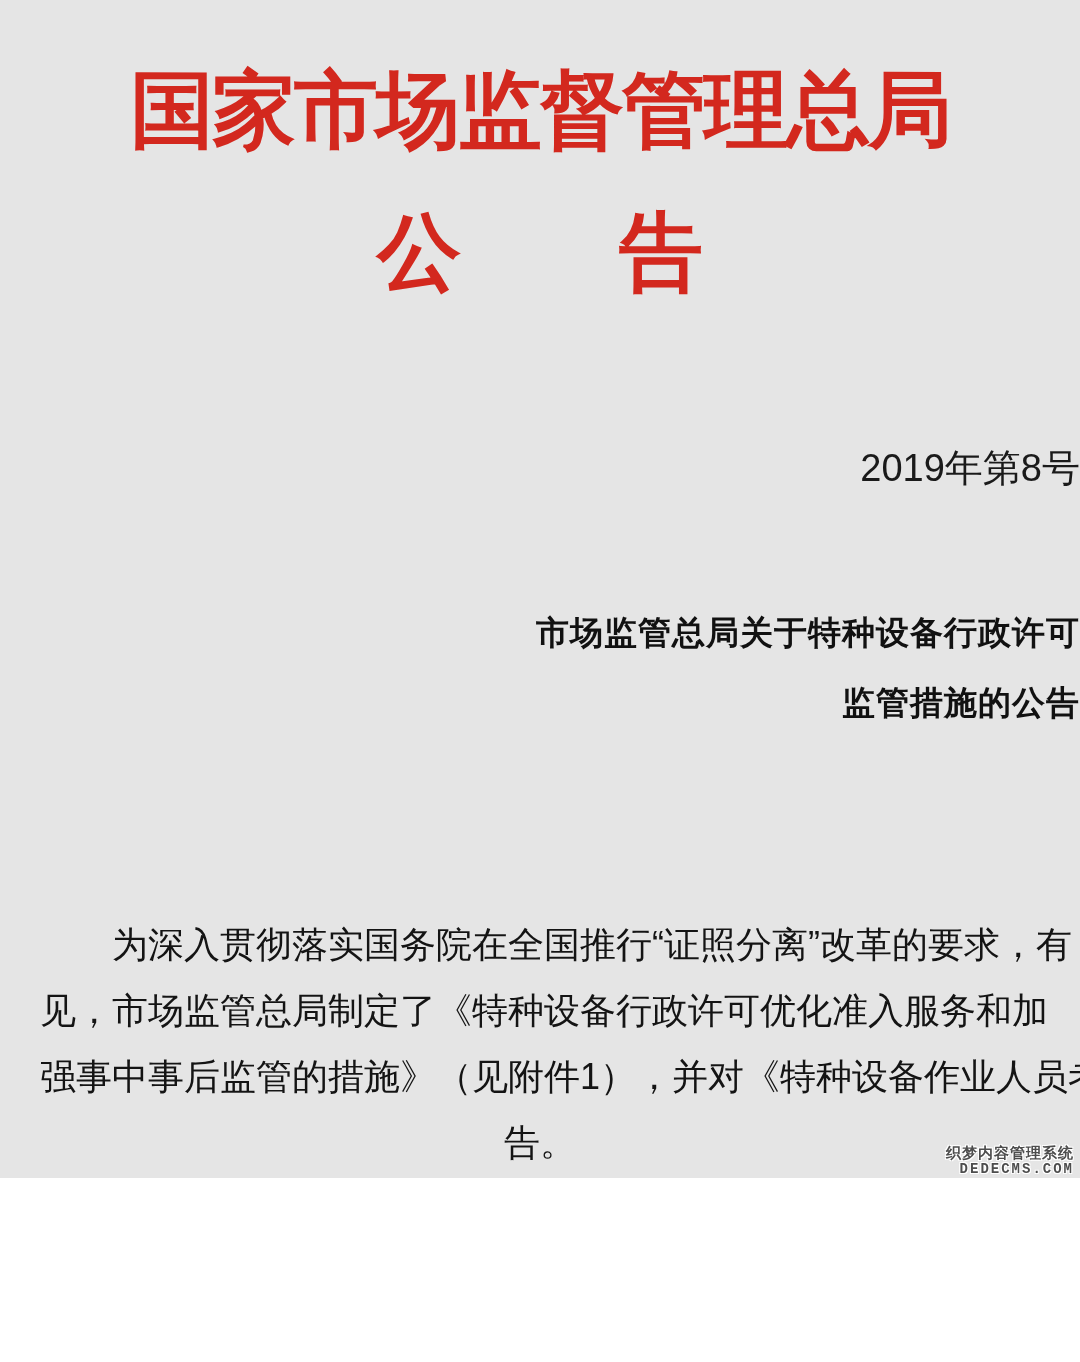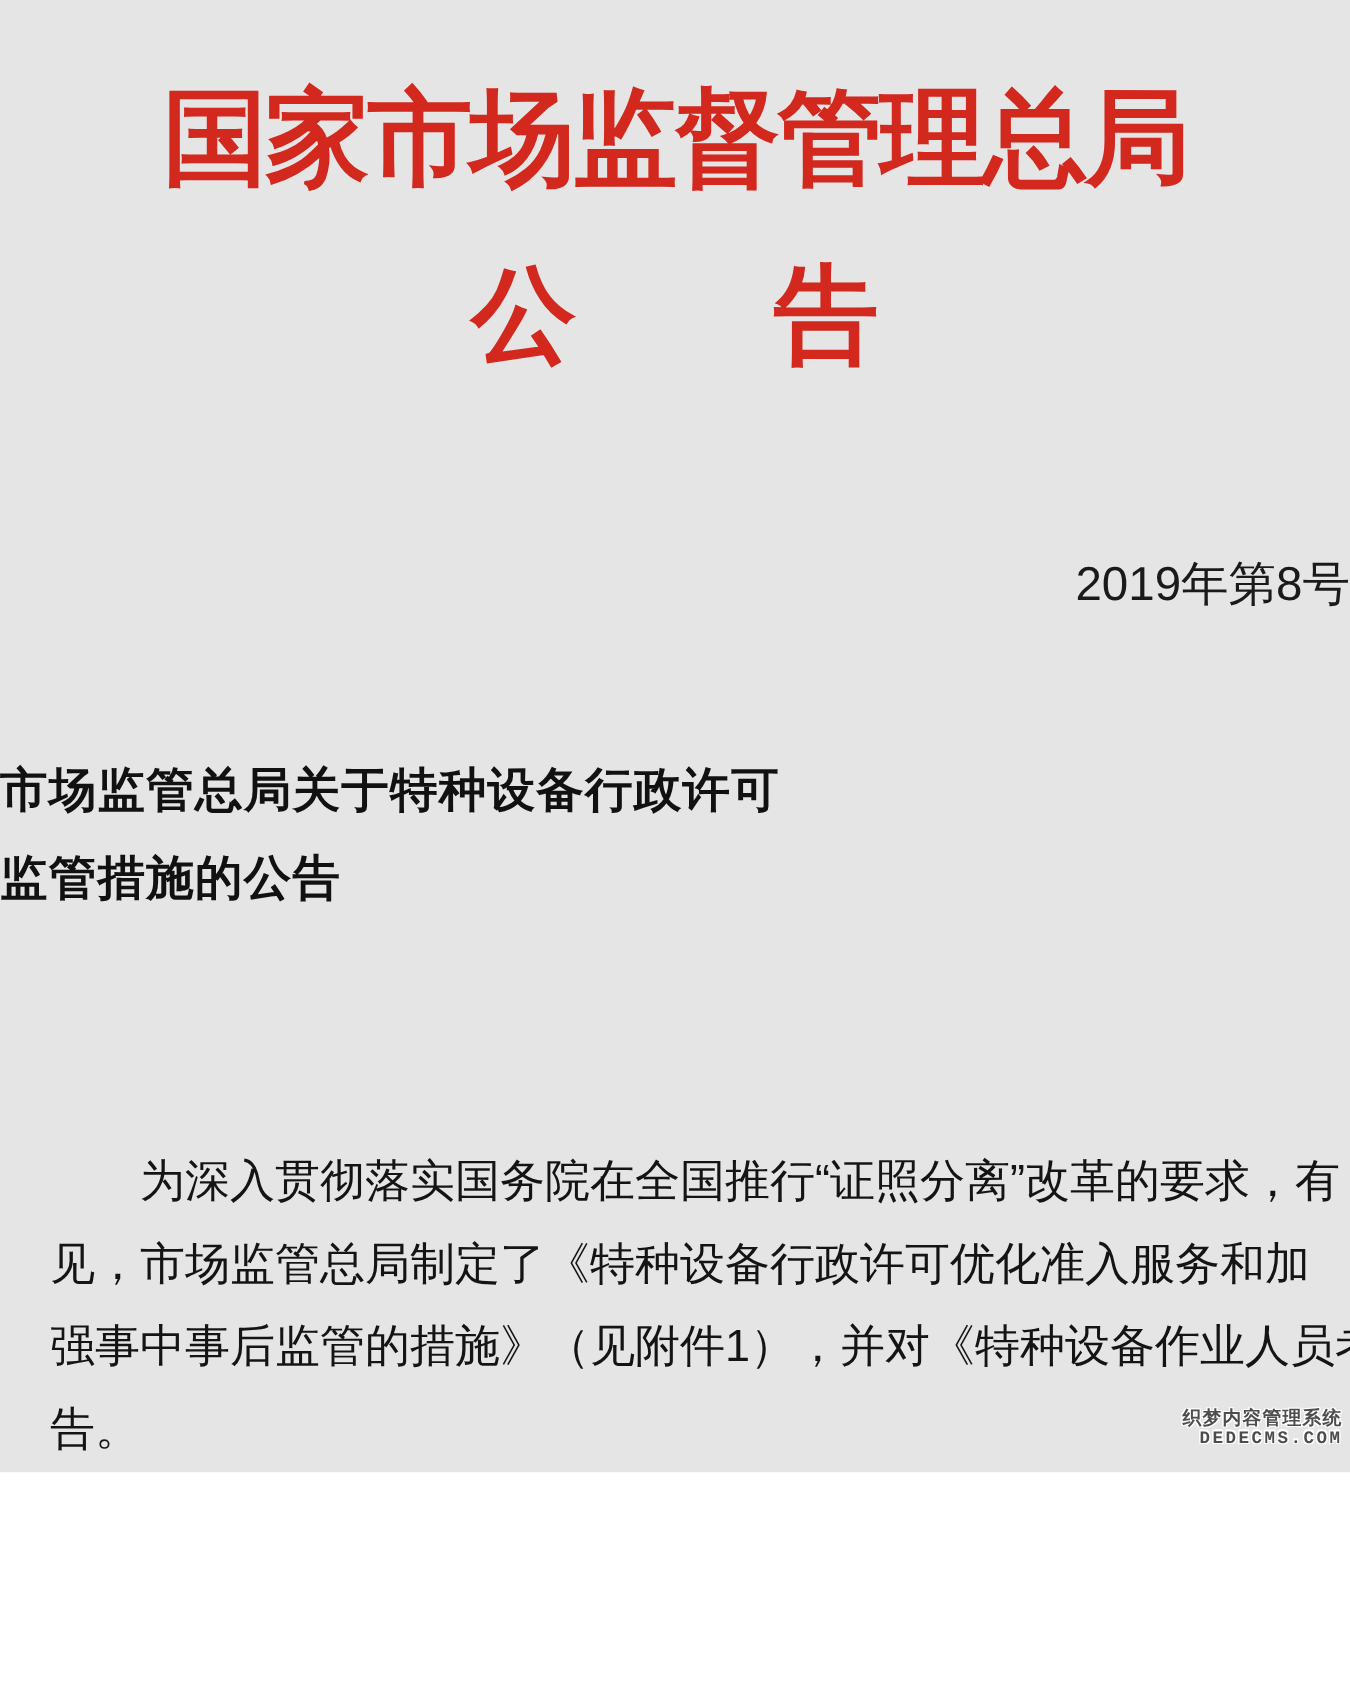--- a/index.html
+++ b/index.html
@@ -52,50 +52,51 @@
     font-size: 38px;
     line-height: 48px;
     font-weight: 500;
     color: #1a1a1a;
   }
   .doc-title {
     position: absolute;
     top: 598px;
     left: 0;
     width: 100%;
-    text-align: left;
-    font-size: 38px;
+    text-align: right;
+    font-size: 33px;
     line-height: 70px;
     font-weight: 700;
     letter-spacing: 1px;
     color: #111111;
   }
   .doc-title .t-line {
     white-space: nowrap;
   }
   .body-text {
     position: absolute;
     top: 912px;
     left: 40px;
     width: 1000px;
     font-size: 36px;
     line-height: 66px;
     font-weight: 500;
     color: #141414;
   }
   .body-text .line {
     white-space: nowrap;
+    text-align: center;
   }
   .body-text .line.indent {
     padding-left: 72px;
   }
   .watermark {
     position: absolute;
     right: 6px;
-    bottom: 18px;
+    bottom: 0;
     text-align: right;
     color: #4d4d4d;
     text-shadow: 1px 1px 0 #ffffff, -1px -1px 0 #ffffff, 1px -1px 0 #ffffff, -1px 1px 0 #ffffff;
     line-height: 17px;
   }
   .watermark .wm-cn {
     font-size: 15px;
     font-weight: 700;
     letter-spacing: 1px;
   }

